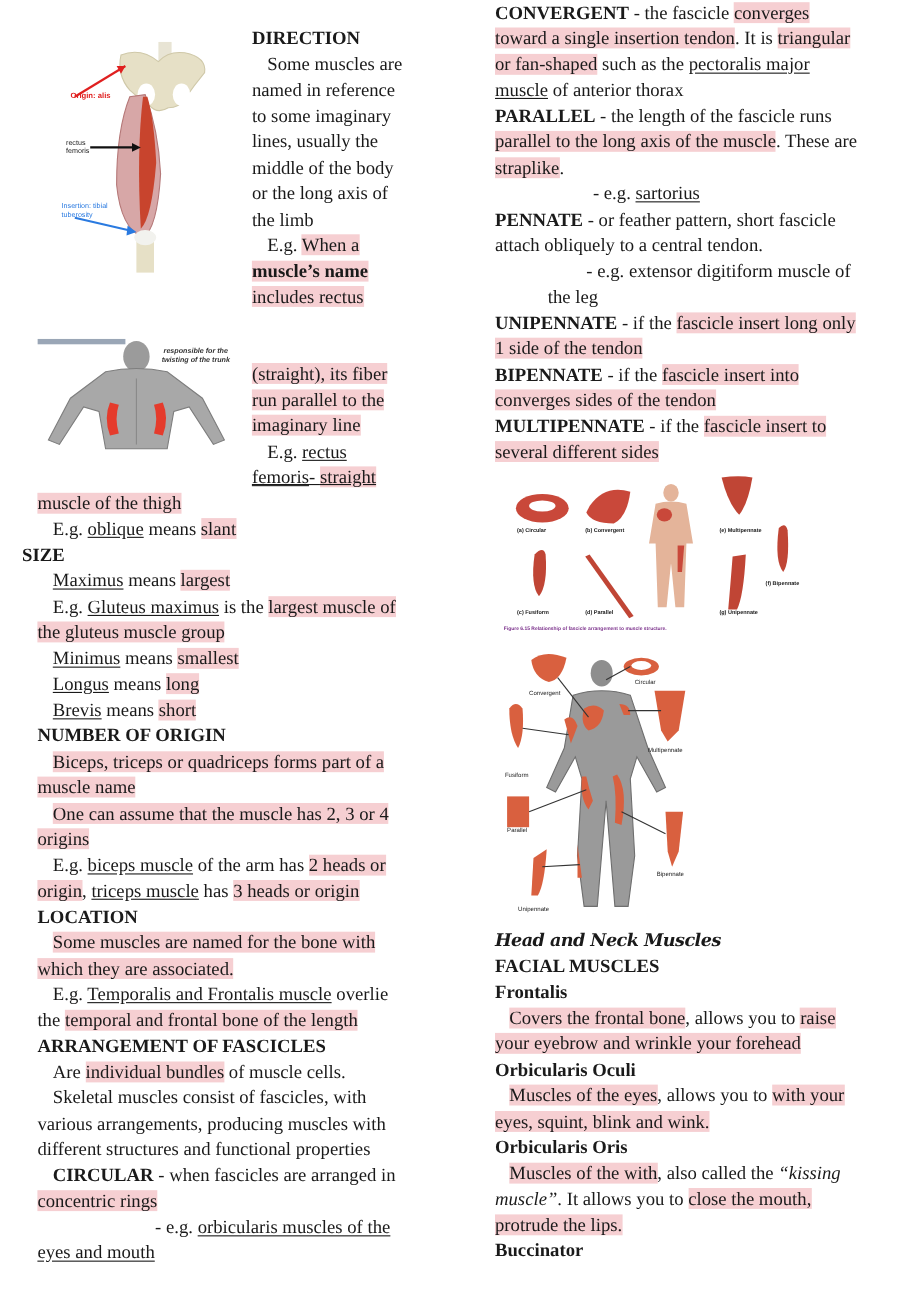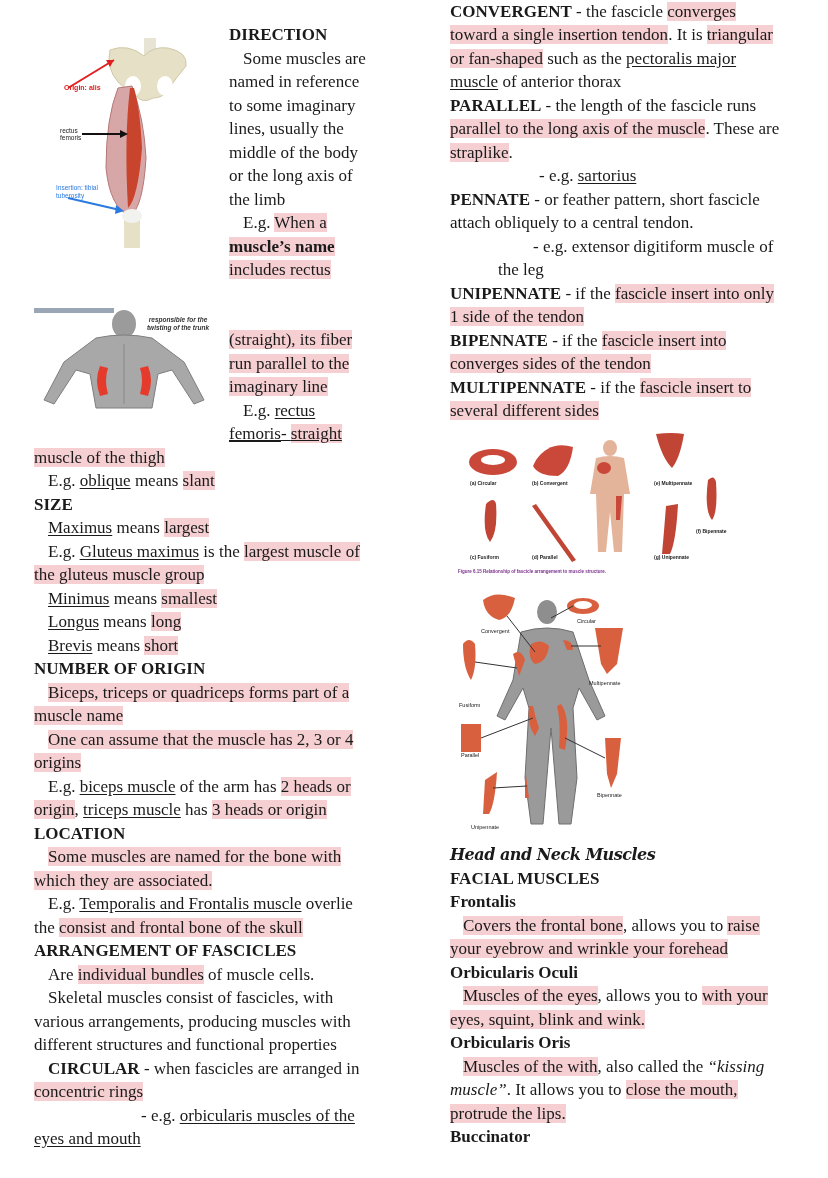--- a/index.html
+++ b/index.html
@@ -64,41 +64,41 @@
 <div class="line" style="left:229px;top:258px;"><span class="hl">includes rectus</span></div>
 <div class="line" style="left:229px;top:328px;"><span class="hl">(straight), its fiber</span></div>
 <div class="line" style="left:229px;top:352px;"><span class="hl">run parallel to the</span></div>
 <div class="line" style="left:229px;top:375px;"><span class="hl">imaginary line</span></div>
 <div class="line" style="left:243px;top:399px;"><span>E.g. </span><span class="u">rectus</span></div>
 <div class="line" style="left:229px;top:422px;text-decoration:underline;"><span class="u">femoris</span><span>- </span><span class="hl">straight</span></div>
 
 <div class="line" style="left:34px;top:446px;"><span class="hl">muscle of the thigh</span></div>
 <div class="line" style="left:48px;top:469px;"><span>E.g. </span><span class="u">oblique</span><span> means </span><span class="hl">slant</span></div>
 
-<div class="line b" style="left:34px;top:493px;text-align:right;">SIZE</div>
+<div class="line b" style="left:20px;top:493px;text-align:right;">SIZE</div>
 <div class="line" style="left:48px;top:516px;"><span class="u">Maximus</span><span> means </span><span class="hl">largest</span></div>
 <div class="line" style="left:48px;top:540px;"><span>E.g. </span><span class="u">Gluteus maximus</span><span> is the </span><span class="hl">largest muscle of</span></div>
 <div class="line" style="left:34px;top:563px;"><span class="hl">the gluteus muscle group</span></div>
 <div class="line" style="left:48px;top:587px;"><span class="u">Minimus</span><span> means </span><span class="hl">smallest</span></div>
 <div class="line" style="left:48px;top:610px;"><span class="u">Longus</span><span> means </span><span class="hl">long</span></div>
 <div class="line" style="left:48px;top:634px;"><span class="u">Brevis</span><span> means </span><span class="hl">short</span></div>
 
 <div class="line b" style="left:34px;top:657px;">NUMBER OF ORIGIN</div>
 <div class="line" style="left:48px;top:681px;"><span class="hl">Biceps, triceps or quadriceps forms part of a</span></div>
 <div class="line" style="left:34px;top:704px;"><span class="hl">muscle name</span></div>
 <div class="line" style="left:48px;top:728px;"><span class="hl">One can assume that the muscle has 2, 3 or 4</span></div>
 <div class="line" style="left:34px;top:751px;"><span class="hl">origins</span></div>
 <div class="line" style="left:48px;top:775px;"><span>E.g. </span><span class="u">biceps muscle</span><span> of the arm has </span><span class="hl">2 heads or</span></div>
 <div class="line" style="left:34px;top:798px;"><span class="hl">origin</span><span>, </span><span class="u">triceps muscle</span><span> has </span><span class="hl">3 heads or origin</span></div>
 
 <div class="line b" style="left:34px;top:822px;">LOCATION</div>
 <div class="line" style="left:48px;top:845px;"><span class="hl">Some muscles are named for the bone with</span></div>
 <div class="line" style="left:34px;top:869px;"><span class="hl">which they are associated.</span></div>
 <div class="line" style="left:48px;top:892px;"><span>E.g. </span><span class="u">Temporalis and Frontalis muscle</span><span> overlie</span></div>
-<div class="line" style="left:34px;top:916px;"><span>the </span><span class="hl">consist and frontal bone of the skull</span></div>
+<div class="line" style="left:34px;top:916px;"><span>the </span><span class="hl">temporal and frontal bone of the length</span></div>
 
 <div class="line b" style="left:34px;top:939px;">ARRANGEMENT OF FASCICLES</div>
 <div class="line" style="left:48px;top:963px;"><span>Are </span><span class="hl">individual bundles</span><span> of muscle cells.</span></div>
 <div class="line" style="left:48px;top:986px;">Skeletal muscles consist of fascicles, with</div>
 <div class="line" style="left:34px;top:1010px;">various arrangements, producing muscles with</div>
 <div class="line" style="left:34px;top:1033px;">different structures and functional properties</div>
 <div class="line" style="left:48px;top:1057px;"><span class="b">CIRCULAR</span><span> - when fascicles are arranged in</span></div>
 <div class="line" style="left:34px;top:1080px;"><span class="hl">concentric rings</span></div>
 <div class="line" style="left:141px;top:1104px;"><span>- e.g. </span><span class="u">orbicularis muscles of the</span></div>
 <div class="line" style="left:34px;top:1127px;"><span class="u">eyes and mouth</span></div>
@@ -111,21 +111,21 @@
 <div class="line" style="left:450px;top:94px;"><span class="b">PARALLEL</span><span> - the length of the fascicle runs</span></div>
 <div class="line" style="left:450px;top:117px;"><span class="hl">parallel to the long axis of the muscle</span><span>. These are</span></div>
 <div class="line" style="left:450px;top:141px;"><span class="hl">straplike</span><span>.</span></div>
 <div class="line" style="left:539px;top:164px;"><span>- e.g. </span><span class="u">sartorius</span></div>
 
 <div class="line" style="left:450px;top:188px;"><span class="b">PENNATE</span><span> - or feather pattern, short fascicle</span></div>
 <div class="line" style="left:450px;top:211px;">attach obliquely to a central tendon.</div>
 <div class="line" style="left:533px;top:235px;">- e.g. extensor digitiform muscle of</div>
 <div class="line" style="left:450px;top:258px;margin-left:48px;">the leg</div>
 
-<div class="line" style="left:450px;top:282px;"><span class="b">UNIPENNATE</span><span> - if the </span><span class="hl">fascicle insert into only</span></div>
+<div class="line" style="left:450px;top:282px;"><span class="b">UNIPENNATE</span><span> - if the </span><span class="hl">fascicle insert long only</span></div>
 <div class="line" style="left:450px;top:305px;"><span class="hl">1 side of the tendon</span></div>
 <div class="line" style="left:450px;top:329px;"><span class="b">BIPENNATE</span><span> - if the </span><span class="hl">fascicle insert into</span></div>
 <div class="line" style="left:450px;top:352px;"><span class="hl">converges sides of the tendon</span></div>
 <div class="line" style="left:450px;top:376px;"><span class="b">MULTIPENNATE</span><span> - if the </span><span class="hl">fascicle insert to</span></div>
 <div class="line" style="left:450px;top:399px;"><span class="hl">several different sides</span></div>
 
 <div class="fig" style="left:458px;top:432px;width:296px;height:150px;">
   <svg width="296" height="150" viewBox="0 0 296 150">
     <ellipse cx="35" cy="30" rx="24" ry="13" fill="#c9483a"></ellipse>
     <ellipse cx="35" cy="28" rx="12" ry="5" fill="#fff"></ellipse>

